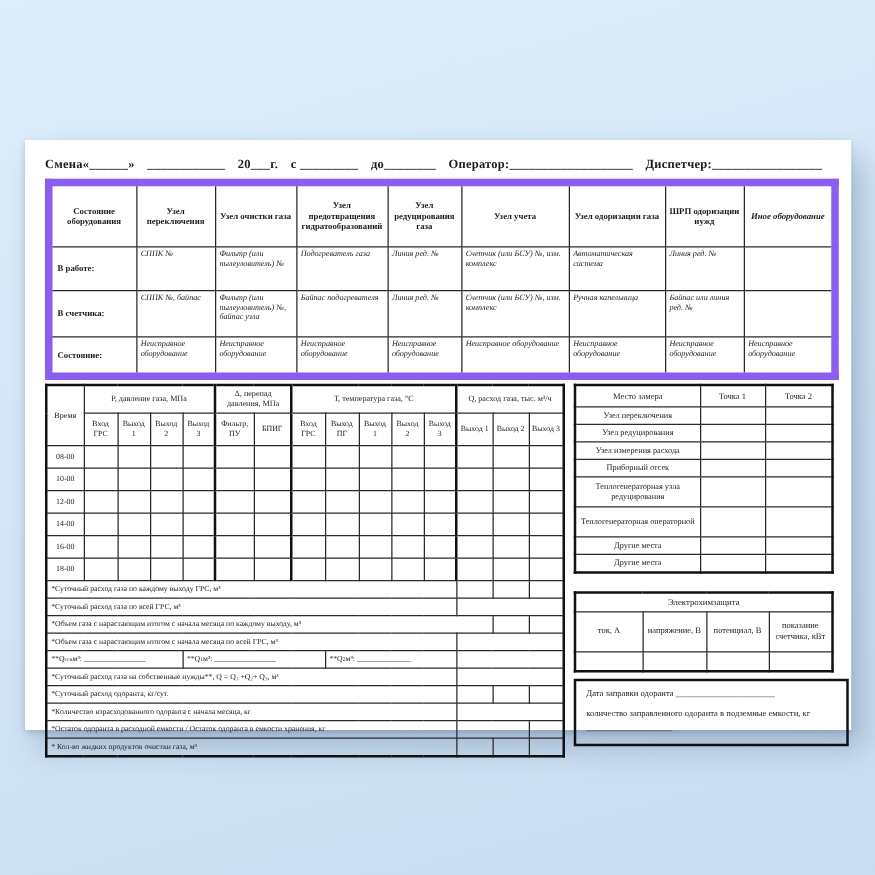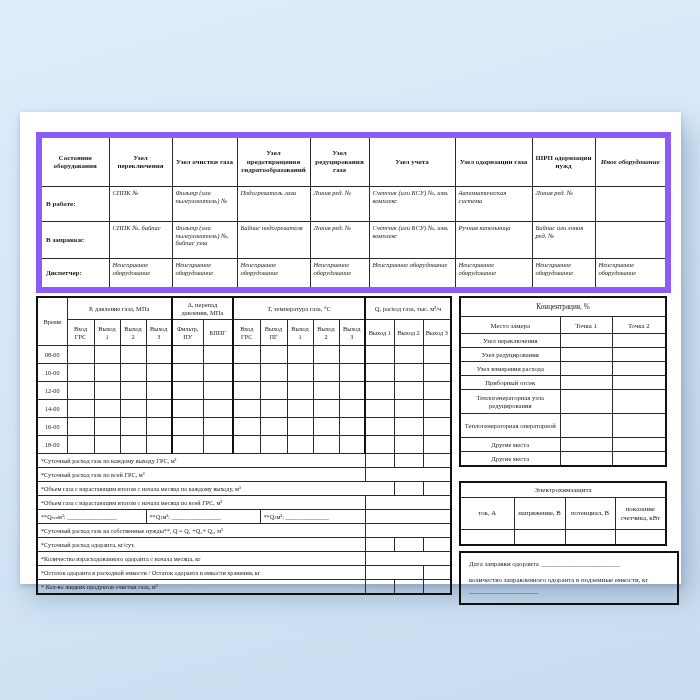--- a/index.html
+++ b/index.html
@@ -53,20 +53,29 @@
   .echem tr.vals td{height:12px;}
   .obox{width:202px;border:2px solid #111;margin-top:5px;padding:6px 6px 7px 8px;font-size:6.9px;line-height:1.5;}
   .obox .row1{margin-bottom:6px;}
 </style>
 </head>
 <body>
 
 <div class="paper">
   <div class="content">
 
+    <div class="shiftline">
+      <span>Смена«______»</span>
+      <span>____________</span>
+      <span>20___г.</span>
+      <span>с _________</span>
+      <span>до________</span>
+      <span>Оператор:___________________</span>
+      <span>Диспетчер:_________________</span>
+    </div>
 
     <table class="eq">
       <colgroup>
           <col style="width:70px">
           <col style="width:63px">
           <col style="width:65px">
           <col style="width:73px">
           <col style="width:59px">
           <col style="width:86px">
           <col style="width:77px">
@@ -92,32 +101,32 @@
           <td class="cell">СППК №</td>
           <td class="cell">Фильтр (или пылеуловитель) №</td>
           <td class="cell">Подогреватель газа</td>
           <td class="cell">Линия ред. №</td>
           <td class="cell">Счетчик (или БСУ) №, изм. комплекс</td>
           <td class="cell">Автоматическая система</td>
           <td class="cell">Линия ред. №</td>
           <td class="cell"></td>
         </tr>
         <tr class="r2">
-          <td class="rowlabel">В заправки:</td>
+          <td class="rowlabel">В счетчика:</td>
           <td class="cell">СППК №, байпас</td>
           <td class="cell">Фильтр (или пылеуловитель) №, байпас узла</td>
           <td class="cell">Байпас подогревателя</td>
           <td class="cell">Линия ред. №</td>
           <td class="cell">Счетчик (или БСУ) №, изм. комплекс</td>
           <td class="cell">Ручная капельница</td>
           <td class="cell">Байпас или линия ред. №</td>
           <td class="cell"></td>
         </tr>
         <tr class="r3">
-          <td class="rowlabel">Диспетчер:</td>
+          <td class="rowlabel">Состояние:</td>
           <td class="cell">Неисправное оборудование</td>
           <td class="cell">Неисправное оборудование</td>
           <td class="cell">Неисправное оборудование</td>
           <td class="cell">Неисправное оборудование</td>
           <td class="cell">Неисправное оборудование</td>
           <td class="cell">Неисправное оборудование</td>
           <td class="cell">Неисправное оборудование</td>
           <td class="cell">Неисправное оборудование</td>
         </tr>
       </tbody>
@@ -323,23 +332,20 @@
       </table>
 
       <div class="rightcol">
         <table class="conc">
           <colgroup>
               <col style="width:100px">
               <col style="width:52px">
               <col style="width:54px">
             </colgroup>
           <tbody>
-            <tr class="title">
-                <th colspan="3">Концентрация, %</th>
-              </tr>
             <tr class="chead">
               <th>Место замера</th>
               <th>Точка 1</th>
               <th>Точка 2</th>
             </tr>
             <tr>
                 <td class="place">Узел переключения</td>
                 <td></td>
                 <td></td>
               </tr>

